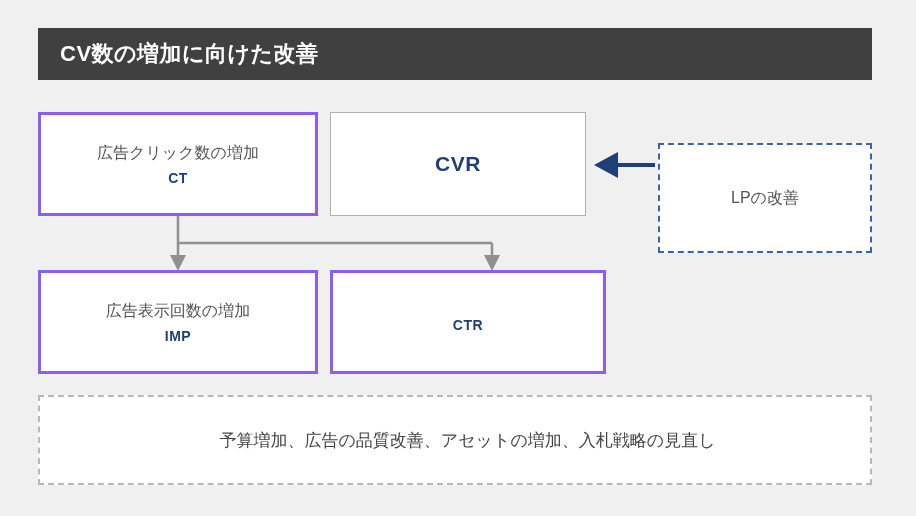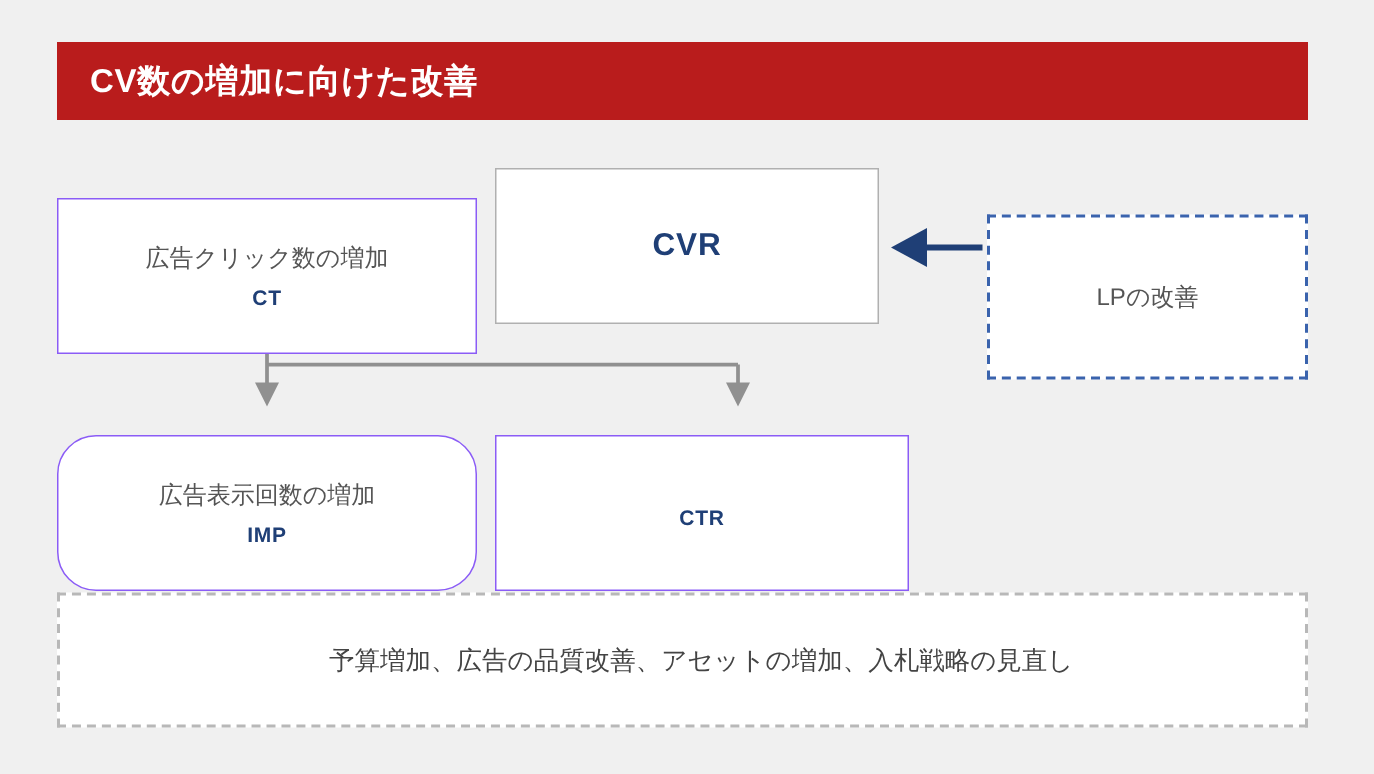--- a/index.html
+++ b/index.html
@@ -19,21 +19,21 @@
     height: 516px;
   }
 
   
   .header-bar {
     position: absolute;
     left: 38px;
     top: 28px;
     width: 834px;
     height: 52px;
-    background: #b91c1c;
+    background: #404040;
     display: flex;
     align-items: center;
   }
   .header-title {
     color: #ffffff;
     font-size: 22px;
     font-weight: bold;
     letter-spacing: 0.5px;
     padding-left: 22px;
     white-space: nowrap;
@@ -44,22 +44,21 @@
     position: absolute;
     background: #ffffff;
     box-sizing: border-box;
     display: flex;
     flex-direction: column;
     align-items: center;
     justify-content: center;
     text-align: center;
   }
   .box-solid-blue {
-    border: 1px solid #8b5cf6;
-    margin-top: 20px;
+    border: 3px solid #8b5cf6;
   }
   .box-thin-gray {
     border: 1px solid #b0b0b0;
     align-items: center;
   }
   .box-dashed-blue {
     border: 2px dashed #3a63ad;
     margin-top: 35px;
   }
   .box-dashed-gray {
@@ -81,21 +80,21 @@
   }
   .box-label-code.solo {
     margin-top: 0;
     font-size: 21px;
   }
 
   
   #box-ct   { left: 38px;  top: 112px; width: 280px; height: 104px; }
   #box-cvr  { left: 330px; top: 112px; width: 256px; height: 104px; }
   #box-lp   { left: 658px; top: 108px; width: 214px; height: 110px; }
-  #box-imp  { left: 38px;  top: 270px; width: 280px; height: 104px; border-radius: 26px; }
+  #box-imp  { left: 38px;  top: 270px; width: 280px; height: 104px; }
   #box-ctr  { left: 330px; top: 270px; width: 276px; height: 104px; }
   #box-measures { left: 38px; top: 395px; width: 834px; height: 90px; }
 
   .measures-text {
     color: #444444;
     font-size: 17px;
     white-space: nowrap;
   }
   .lp-text {
     color: #555555;

